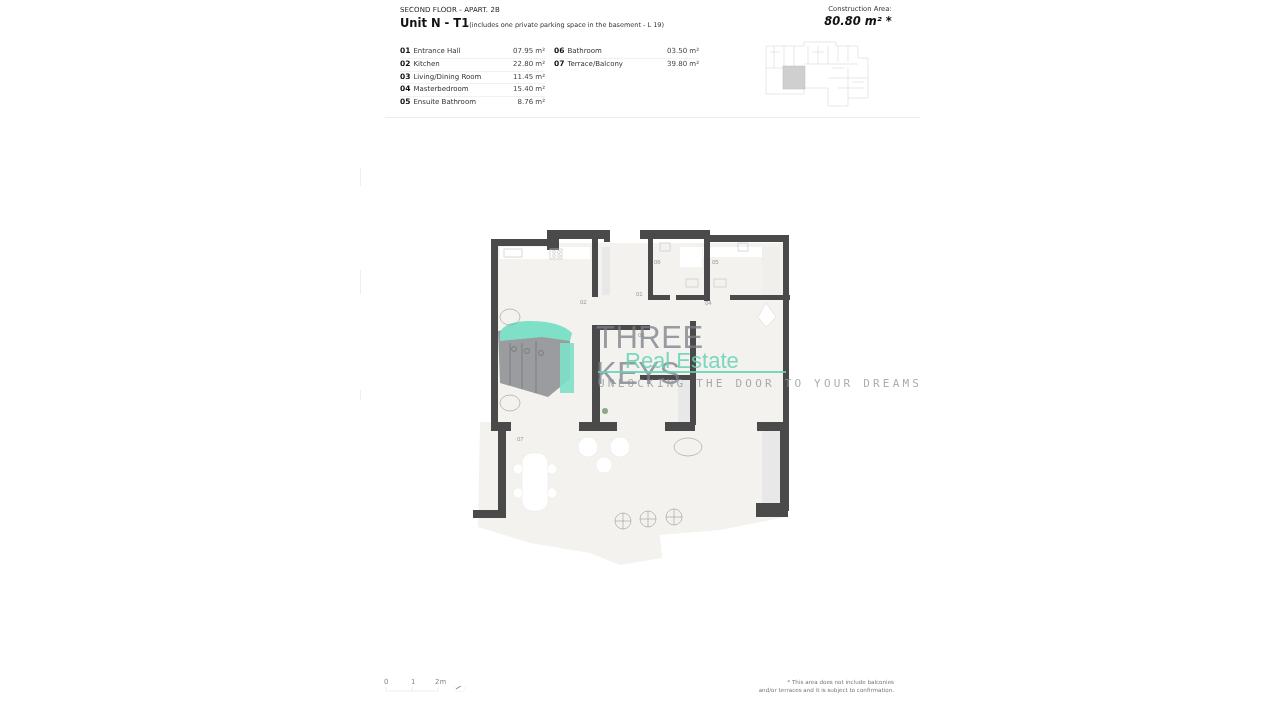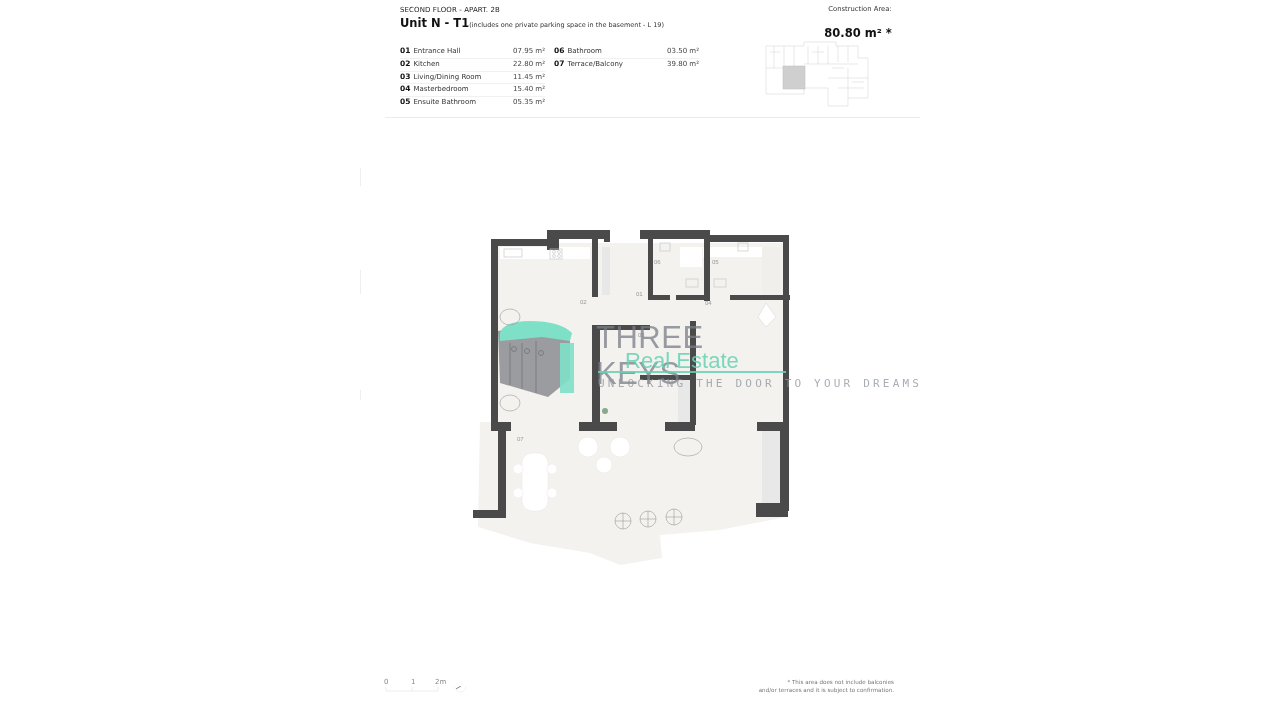--- a/index.html
+++ b/index.html
@@ -8,21 +8,21 @@
 
   .sheet { position: absolute; left: 0; top: 0; width: 1280px; height: 672px; }
 
   .floor-label { position: absolute; left: 400px; top: 6px; font-size: 7px; letter-spacing: 0.1px; color: #222; }
   .unit-title { position: absolute; left: 400px; top: 16px; display: flex; align-items: baseline; }
   .unit-name { font-size: 11.5px; font-weight: bold; color: #111; }
   .unit-note { font-size: 6.5px; color: #333; text-align: center; }
 
   .area-box { position: absolute; left: 818px; top: 5px; width: 80px; text-align: center; }
   .area-label { font-size: 6.8px; color: #333; display: block; padding-left: 4px; }
-  .area-value { font-size: 11.5px; font-weight: bold; color: #111; display: block; margin-top: 13px; }
+  .area-value { font-size: 11.5px; font-weight: bold; color: #111; display: block; margin-top: 1px; font-style: italic; }
 
   .rooms { position: absolute; left: 400px; top: 46px; }
   .room-col { position: absolute; top: 0; width: 145px; }
   .room-col.c1 { left: 0; }
   .room-col.c2 { left: 154px; }
   .room-row { display: flex; justify-content: space-between; align-items: baseline; height: 12.8px; border-bottom: 1px solid #f1f1f1; font-size: 7px; color: #333; }
   .room-row .left { display: flex; gap: 3px; align-items: baseline; }
   .room-num { font-weight: bold; color: #111; font-size: 7.5px; }
   .room-area { color: #444; }
 
@@ -89,21 +89,21 @@
             <span class="room-num">04</span>
             <span>Masterbedroom</span>
           </span>
           <span class="room-area">15.40 m²</span>
         </div>
       <div class="room-row" style="border-bottom:none">
           <span class="left">
             <span class="room-num">05</span>
             <span>Ensuite Bathroom</span>
           </span>
-          <span class="room-area">05.35 m²</span>
+          <span class="room-area">8.76 m²</span>
         </div>
     </div>
     <div class="room-col c2">
       <div class="room-row">
           <span class="left">
             <span class="room-num">06</span>
             <span>Bathroom</span>
           </span>
           <span class="room-area">03.50 m²</span>
         </div>

